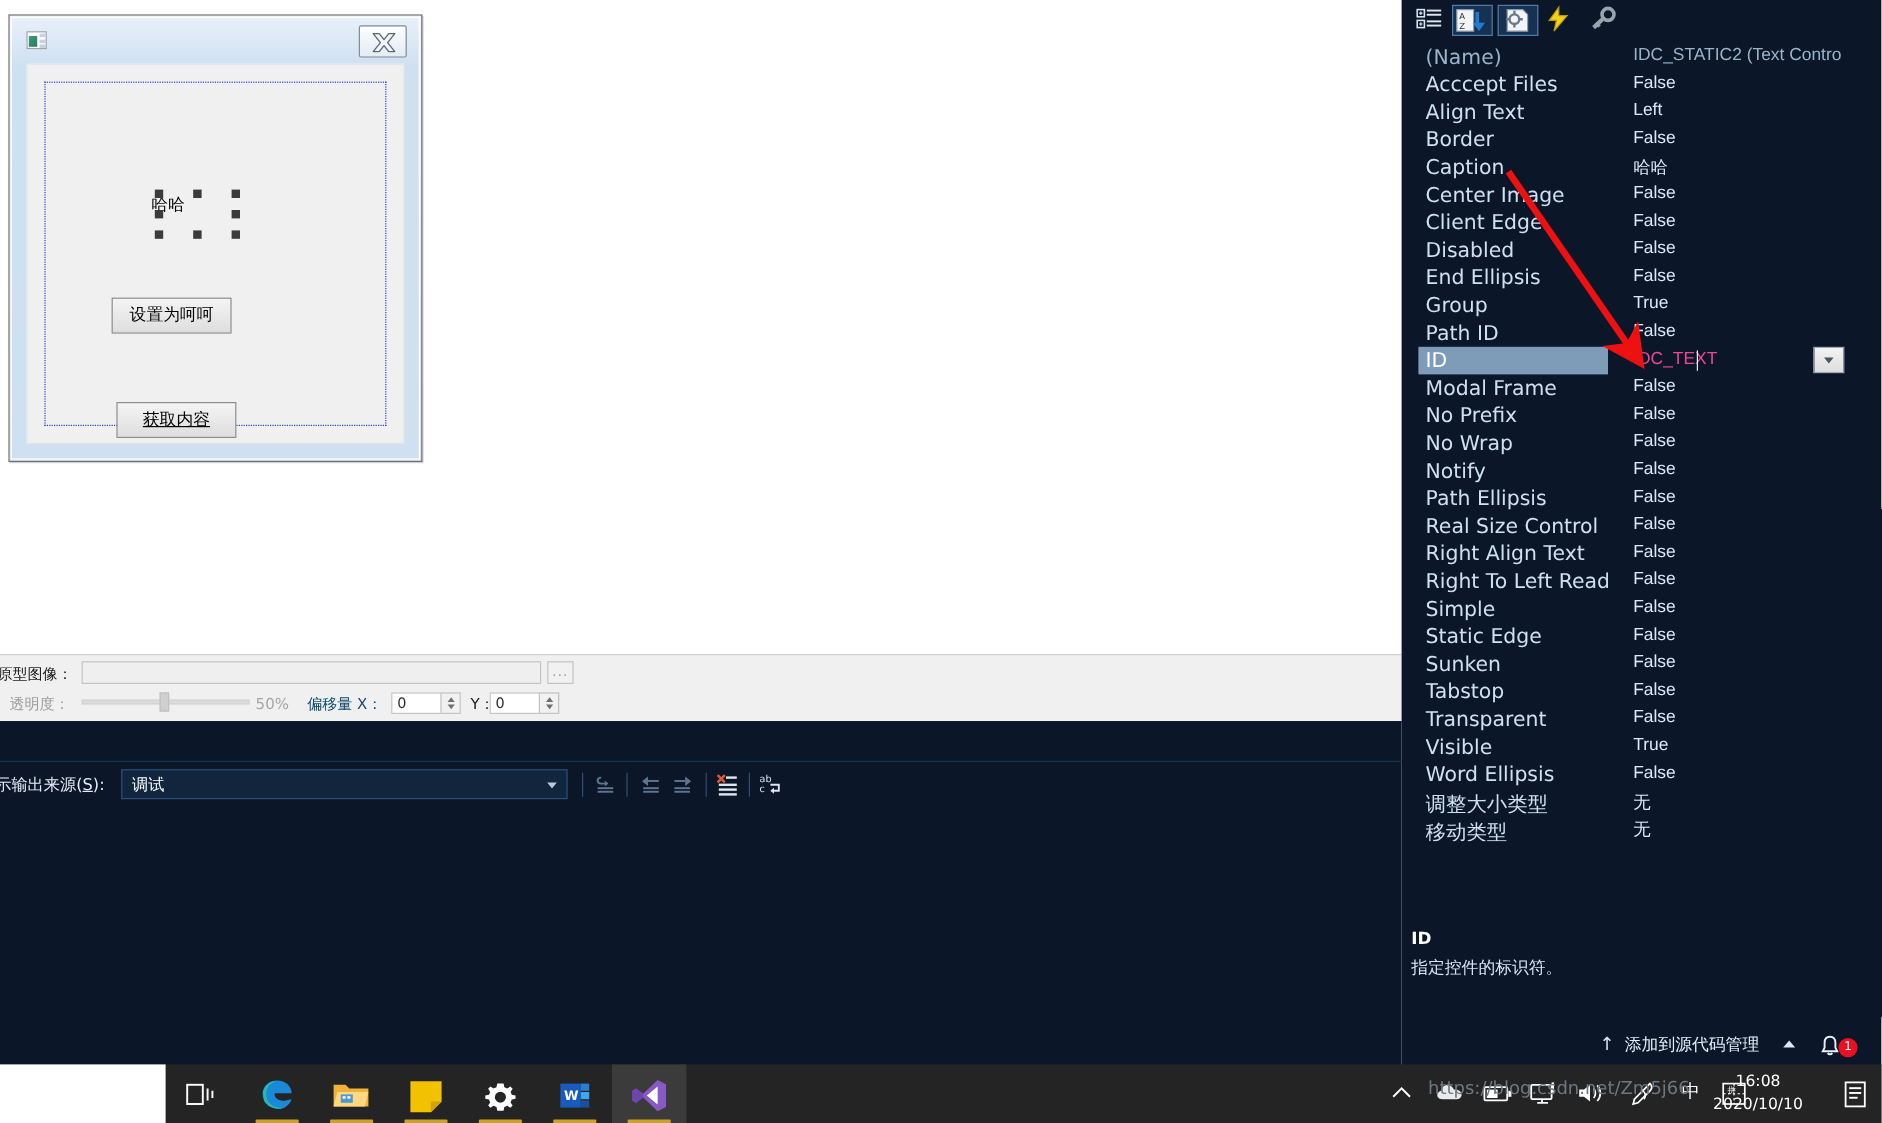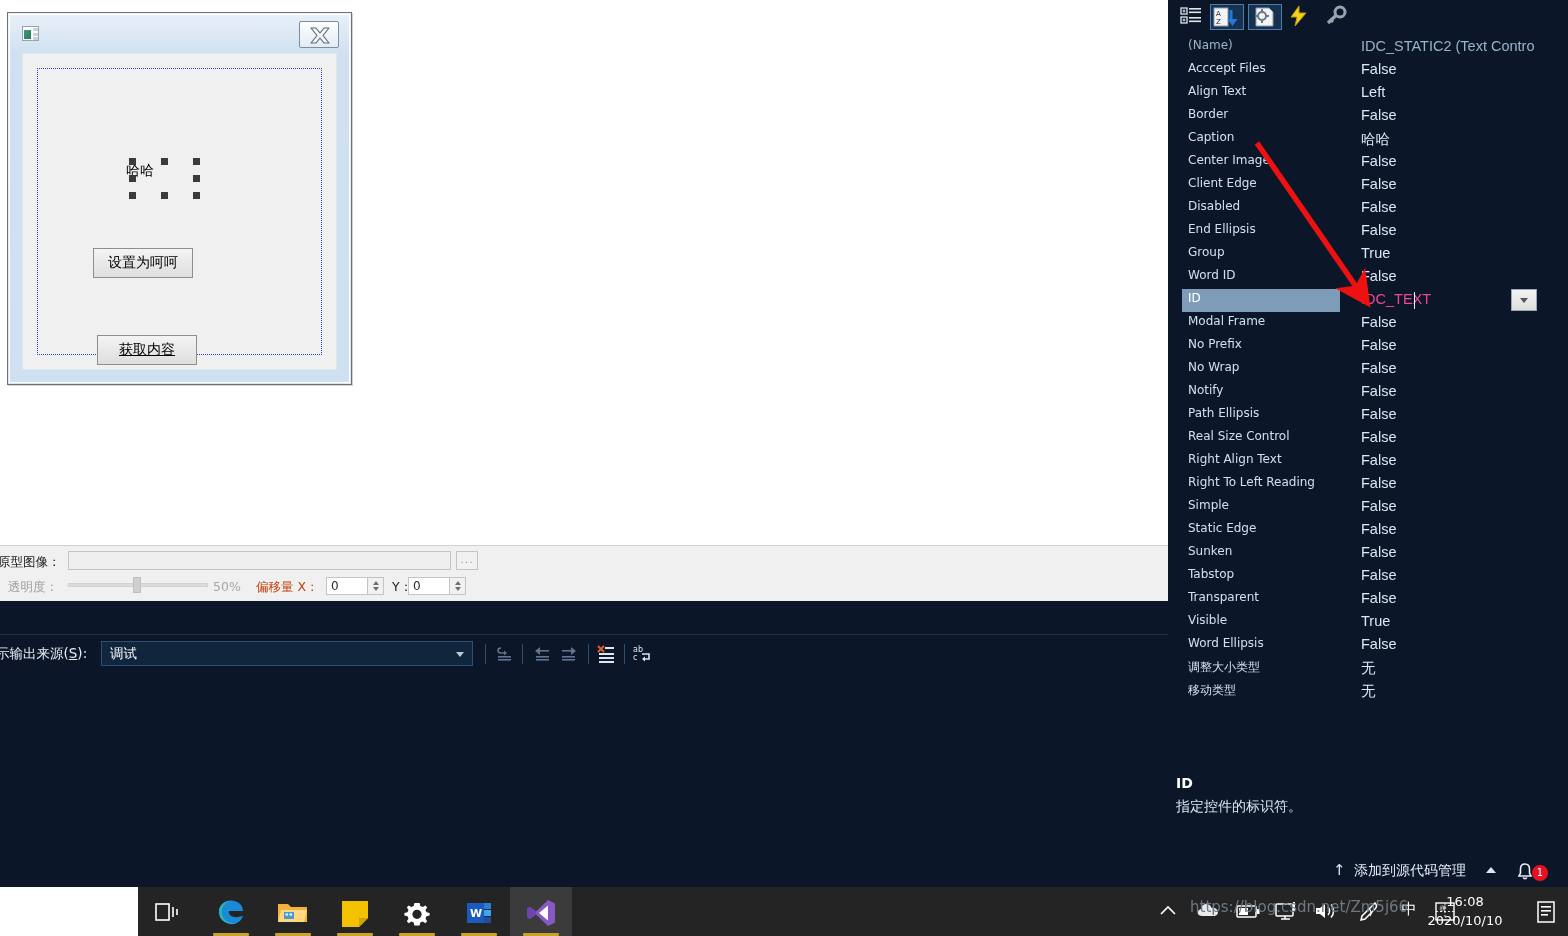--- a/index.html
+++ b/index.html
@@ -103,21 +103,21 @@
   }
   #proto-browse{
     position:absolute;left:456px;top:5px;width:22px;height:19px;
     background:#f1f1f1;border:1px solid #c4c4c4;box-sizing:border-box;
     font-size:11px;color:#9a9a9a;text-align:center;line-height:16px;letter-spacing:1px;
   }
   #opacity-label{position:absolute;left:8px;top:33px;color:#9d9d9d;white-space:nowrap;}
   #opacity-slider{position:absolute;left:68px;top:37px;width:140px;height:4px;background:#dcdcdc;border:1px solid #d2d2d2;box-sizing:border-box;}
   #opacity-thumb{position:absolute;left:133px;top:31px;width:8px;height:16px;background:#cfcfcf;border:1px solid #c0c0c0;box-sizing:border-box;}
   #opacity-value{position:absolute;left:213px;top:33px;color:#a6a6a6;}
-  #offset-label{position:absolute;left:256px;top:33px;color:#c2410c;white-space:nowrap;}
+  #offset-label{position:absolute;left:256px;top:33px;color:#0c4a6e;white-space:nowrap;}
   .spin-field{position:absolute;top:31px;height:18px;background:#ffffff;border:1px solid #c4c4c4;box-sizing:border-box;}
   .spin-field span{position:absolute;left:4px;top:1px;font-size:12px;color:#2b2b2b;}
   .spin-btns{position:absolute;top:31px;width:17px;height:18px;background:#f1f1f1;border:1px solid #c4c4c4;box-sizing:border-box;}
   .spin-btns i{position:absolute;left:5px;width:0;height:0;border-left:3.5px solid transparent;border-right:3.5px solid transparent;}
   .spin-btns i.up{top:3px;border-bottom:4px solid #6f6f6f;}
   .spin-btns i.dn{top:9px;border-top:4px solid #6f6f6f;}
   #spin-x{left:326px;width:58px;}
   #spin-x-btns{left:367px;}
   #offset-y-label{position:absolute;left:392px;top:33px;color:#1a1a1a;}
   #spin-y{left:408px;width:58px;}
@@ -162,21 +162,21 @@
     background:#0b1728;
   }
   #props-toolbar{position:absolute;left:0;top:0;width:100%;height:34px;}
   .ptb{position:absolute;top:4px;width:28px;height:26px;}
   .ptb.sel{border:1px solid #4d7ba8;background:#163152;box-sizing:border-box;}
 
   #props-list{position:absolute;left:0;top:36px;width:100%;height:670px;}
   .prow{position:absolute;left:0;width:400px;height:23px;}
   .prow .pname{
     position:absolute;left:20px;top:2px;width:152px;height:19px;overflow:hidden;
-    font-family:"DejaVu Sans","Liberation Sans",sans-serif;font-size:12px;
+    font-family:"DejaVu Sans","Liberation Sans",sans-serif;font-size:17px;
     color:#cfe0f0;white-space:nowrap;
   }
   .prow .pval{
     position:absolute;left:193px;top:2px;width:216px;
     font-family:Liberation Sans, sans-serif;font-size:14.5px;
     color:#dbe8f5;white-space:nowrap;
   }
   .prow.header .pname,.prow.header .pval{color:#9ab4cc;}
   .prow.selected{background:transparent;}
   .prow.selected .pname-hl{
@@ -477,21 +477,21 @@
       </div>
       <div class="prow" style="top: 184px;">
         <span class="pname">End Ellipsis</span>
         <span class="pval">False</span>
       </div>
       <div class="prow" style="top: 207px;">
         <span class="pname">Group</span>
         <span class="pval">True</span>
       </div>
       <div class="prow" style="top: 230px;">
-        <span class="pname">Word ID</span>
+        <span class="pname">Path ID</span>
         <span class="pval">False</span>
       </div>
       <div class="prow selected" style="top: 253px;">
         <div class="pname-hl"></div>
         <span class="pname">ID</span>
         <span class="pval">IDC_TEXT</span>
         <span style="position: absolute; left: 246px; top: 3px; width: 1px; height: 17px; background: rgb(228, 240, 251);"></span>
       </div>
       <div class="prow" style="top: 276px;">
         <span class="pname">Modal Frame</span>

